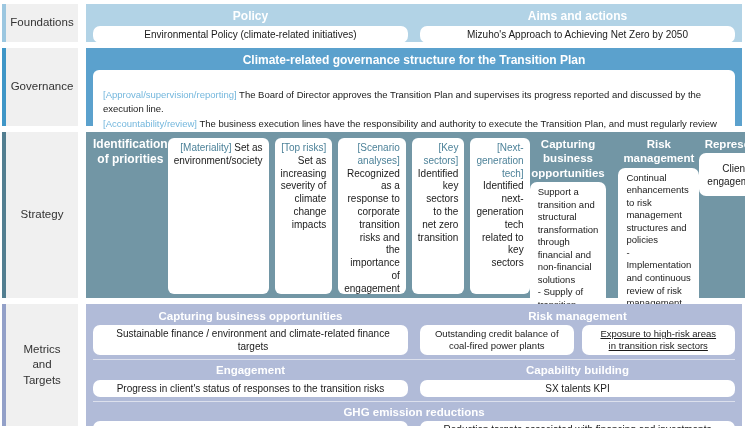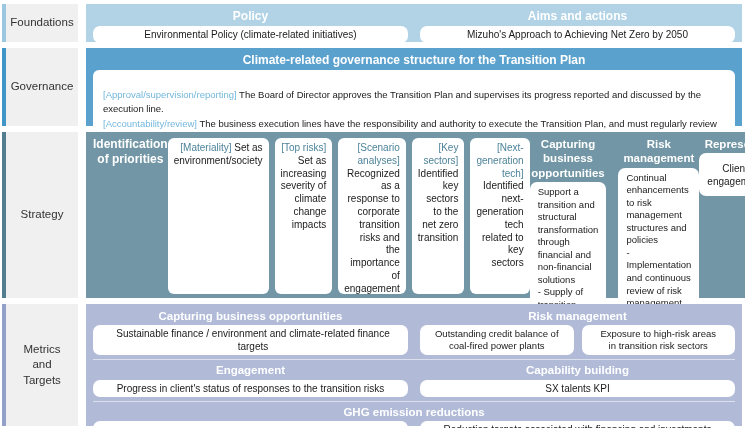--- a/index.html
+++ b/index.html
@@ -131,21 +131,21 @@
       <div class="two-col">
         <div class="metr-sub">
           <div class="hdr small">Capturing business opportunities</div>
           <div class="wbox" style="flex:1;padding-left:13px;">Sustainable finance / environment and climate-related finance targets</div>
         </div>
         <div class="metr-sub">
           <div class="hdr small">Risk management</div>
           <div class="pair" style="flex:1;">
             <div class="wbox pre" style="font-size:9.5px;">Outstanding credit balance of
 coal-fired power plants</div>
-            <div class="wbox pre" style="font-size:9.5px;">Exposure to high-risk areas
+            <div class="wbox pre" style="font-size:9.5px;text-decoration:underline;">Exposure to high-risk areas
 in transition risk sectors</div>
           </div>
         </div>
       </div>
       <div class="sep2"></div>
       <div class="two-col">
         <div>
           <div class="hdr small">Engagement</div>
           <div class="wbox">Progress in client's status of responses to the transition risks</div>
         </div>

